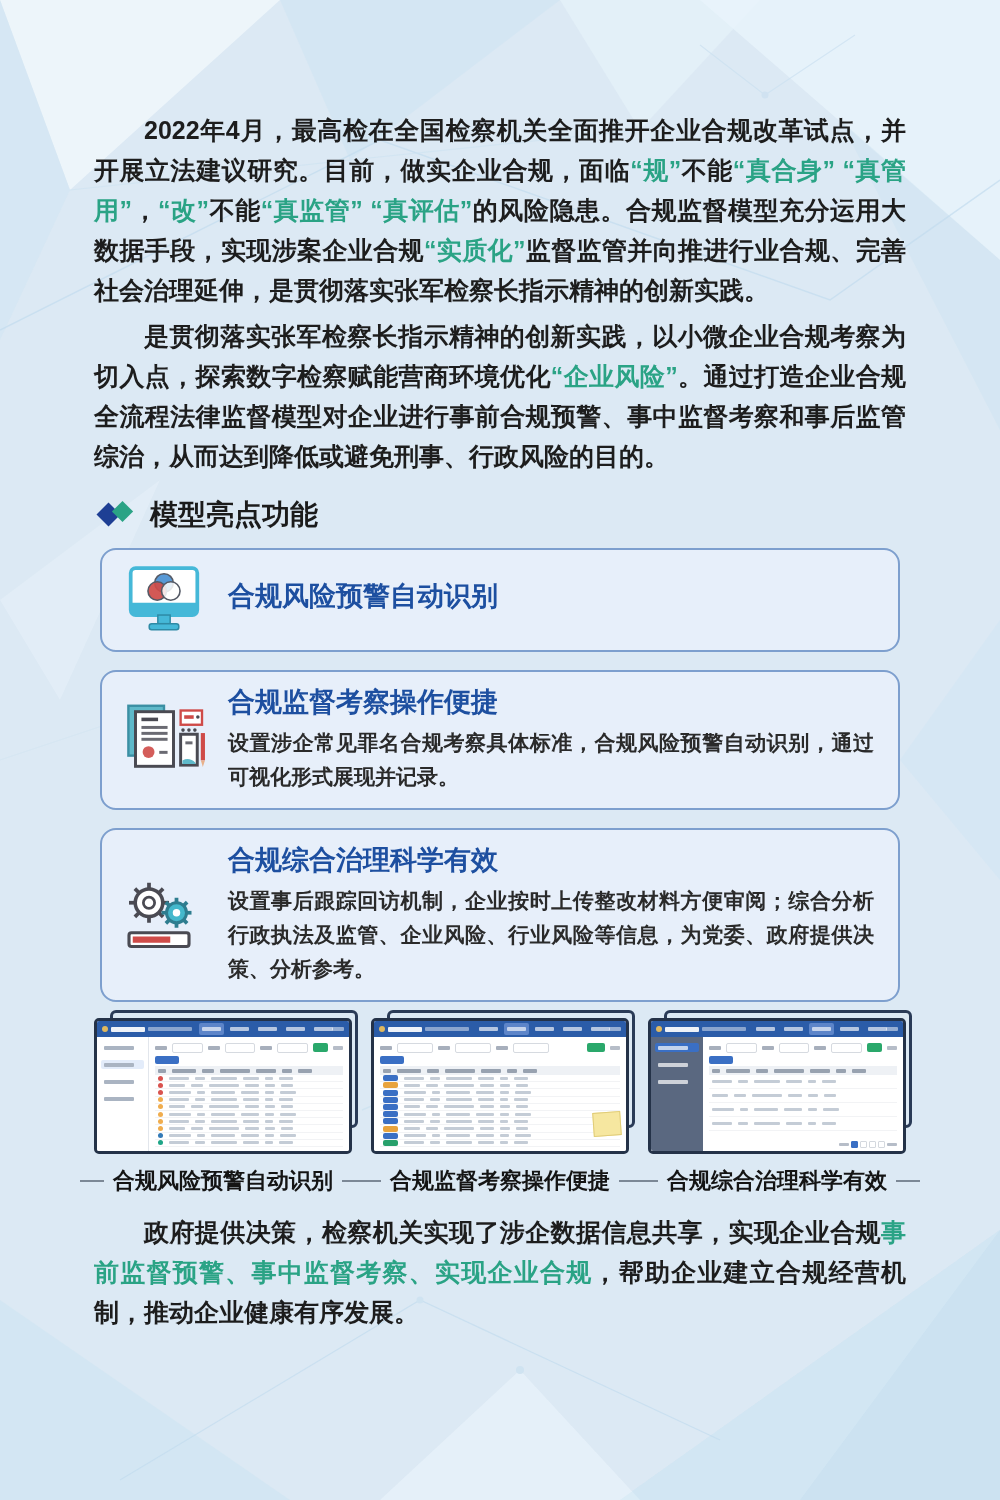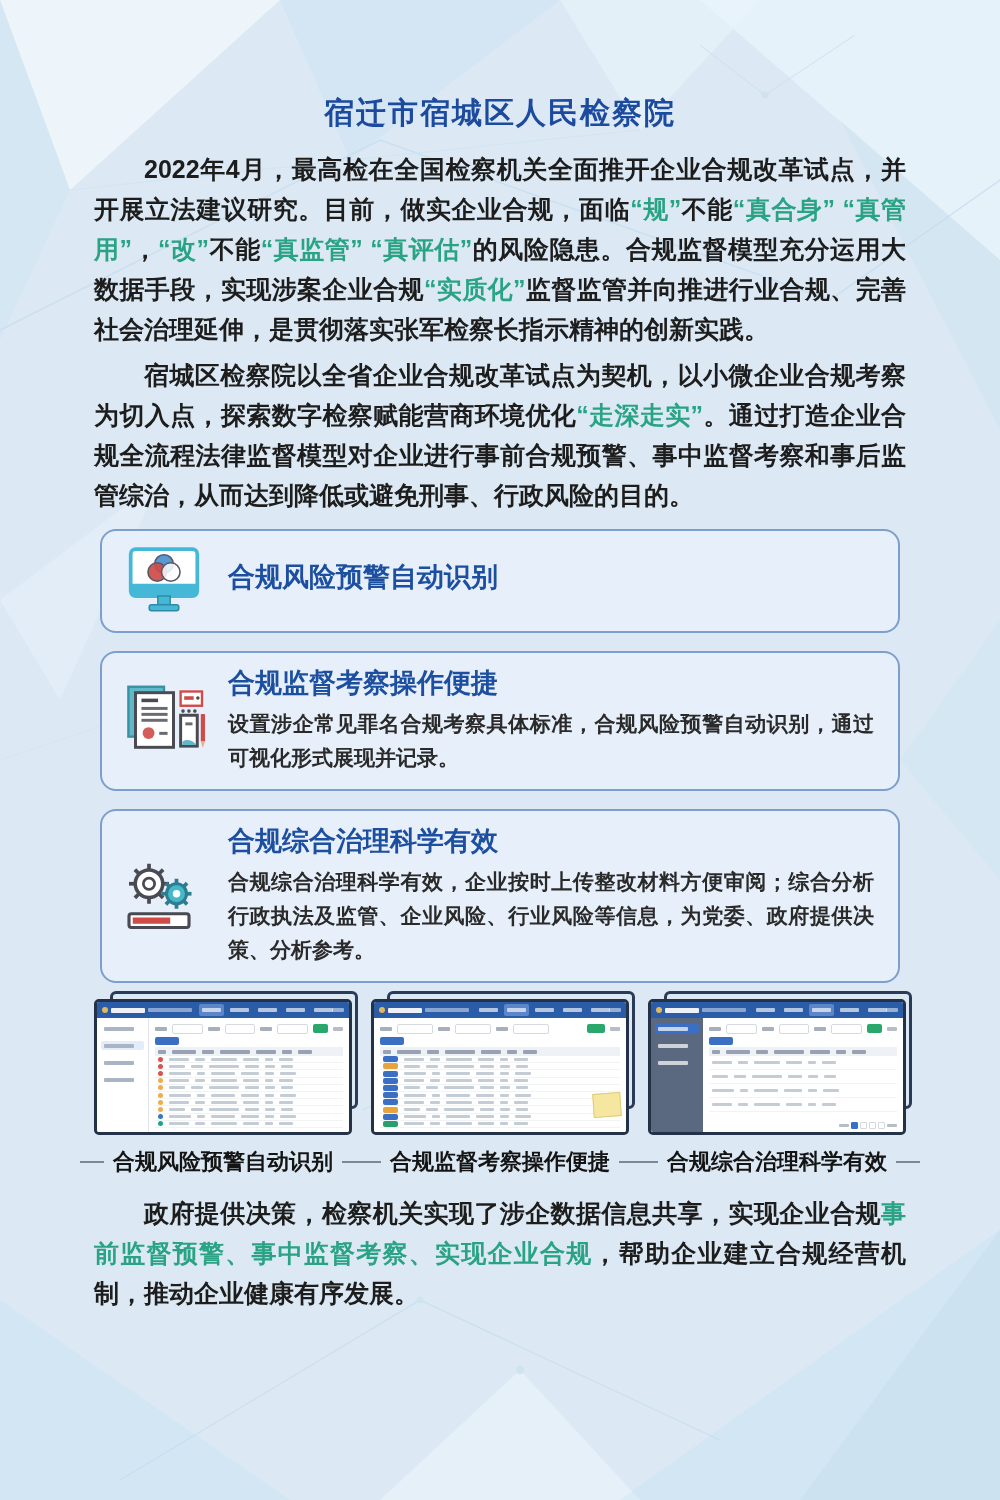--- a/index.html
+++ b/index.html
@@ -105,25 +105,31 @@
   <polygon points="1000,1500 1000,1230 620,1500" fill="#c5def0" opacity="0.7"></polygon>
   <polygon points="380,1500 640,1500 520,1370" fill="#e6f1f9" opacity="0.85"></polygon>
   <polygon points="620,1500 1000,1230 800,1500" fill="#d6e9f5" opacity="0.6"></polygon>
   <path d="M120,1480 L420,1300 L720,1440" stroke="#c2dcee" stroke-width="1.2" fill="none" opacity="0.7"></path>
   <circle cx="520" cy="1370" r="4" fill="#cfe3f1"></circle>
   <circle cx="420" cy="1300" r="3.5" fill="#cfe3f1"></circle>
 </svg>
 
 <div class="content">
 
-  <h2 class="subtitle">宿迁市宿城区人民检察院</h2>
 
   <p class="para"><span>2022年4月，最高检在全国检察机关全面推开企业合规改革试点，并开展立法建议研究。目前，做实企业合规，面临</span><span class="hl">“规”</span><span>不能</span><span class="hl">“真合身”</span><span> </span><span class="hl">“真管用”</span><span>，</span><span class="hl">“改”</span><span>不能</span><span class="hl">“真监管”</span><span> </span><span class="hl">“真评估”</span><span>的风险隐患。合规监督模型充分运用大数据手段，实现涉案企业合规</span><span class="hl">“实质化”</span><span>监督监管并向推进行业合规、完善社会治理延伸，是贯彻落实张军检察长指示精神的创新实践。</span></p>
-  <p class="para"><span>宿城区检察院以全省企业合规改革试点为契机，以小微企业合规考察为切入点，探索数字检察赋能营商环境优化</span><span class="hl">“走深走实”</span><span>。通过打造企业合规全流程法律监督模型对企业进行事前合规预警、事中监督考察和事后监管综治，从而达到降低或避免刑事、行政风险的目的。</span></p>
-
+  <p class="para"><span>是贯彻落实张军检察长指示精神的创新实践，以小微企业合规考察为切入点，探索数字检察赋能营商环境优化</span><span class="hl">“企业风险”</span><span>。通过打造企业合规全流程法律监督模型对企业进行事前合规预警、事中监督考察和事后监管综治，从而达到降低或避免刑事、行政风险的目的。</span></p>
+
+  <div class="section-head">
+    <svg width="46" height="36" viewBox="0 0 46 36">
+      <rect x="6" y="9" width="17" height="17" transform="rotate(45 14.5 17.5)" fill="#1e3f94"></rect>
+      <rect x="21" y="7" width="15" height="15" transform="rotate(45 28.5 14.5)" fill="#2aa385"></rect>
+    </svg>
+    <span class="section-title">模型亮点功能</span>
+  </div>
 
   <div class="cards">
 
     <div class="card">
       <div class="card-icon">
         <svg width="82" height="74" viewBox="0 0 64 60">
           <rect x="5" y="5" width="54" height="38" rx="4" fill="#ffffff" stroke="#45b8d8" stroke-width="3"></rect>
           <path d="M5,33 h54 v6 a4,4 0 0 1 -4,4 h-46 a4,4 0 0 1 -4,-4 z" fill="#45b8d8"></path>
           <circle cx="32" cy="17" r="7.5" fill="#4a90d2" fill-opacity="0.92" stroke="#555a66" stroke-width="1.3"></circle>
           <circle cx="26.5" cy="23.5" r="7.5" fill="#cf4b48" fill-opacity="0.92" stroke="#555a66" stroke-width="1.3"></circle>
@@ -193,21 +199,21 @@
               <line x1="47.7" y1="24.3" x2="50.5" y2="21.5"></line>
           </g>
           <circle cx="42" cy="30" r="8" fill="#45b8cc" stroke="#2e7d8f" stroke-width="2.4"></circle>
           <circle cx="42" cy="30" r="3" fill="#ffffff"></circle>
           <rect x="4" y="46" width="48" height="11" rx="2" fill="#ffffff" stroke="#4a4a52" stroke-width="2.5"></rect>
           <rect x="7" y="49" width="30" height="5" fill="#cf4b48"></rect>
         </svg>
       </div>
       <div class="card-text">
         <p class="card-title">合规综合治理科学有效</p>
-        <p class="card-body">合规综合治理科学有效，企业按时上传整改材料方便审阅；综合分析行政执法及监管、企业风险、行业风险等信息，为党委、政府提供决策、分析参考。</p>
+        <p class="card-body">设置事后跟踪回访机制，企业按时上传整改材料方便审阅；综合分析行政执法及监管、企业风险、行业风险等信息，为党委、政府提供决策、分析参考。</p>
       </div>
     </div>
   </div>
 
   <div class="shots">
     <div class="shot">
         <div class="sh-win">
           <div class="sh-head">
             <div class="sh-logo"></div>
             <div class="bar" style="width: 34px; height: 5px; background: rgba(255, 255, 255, 0.92);"></div>

